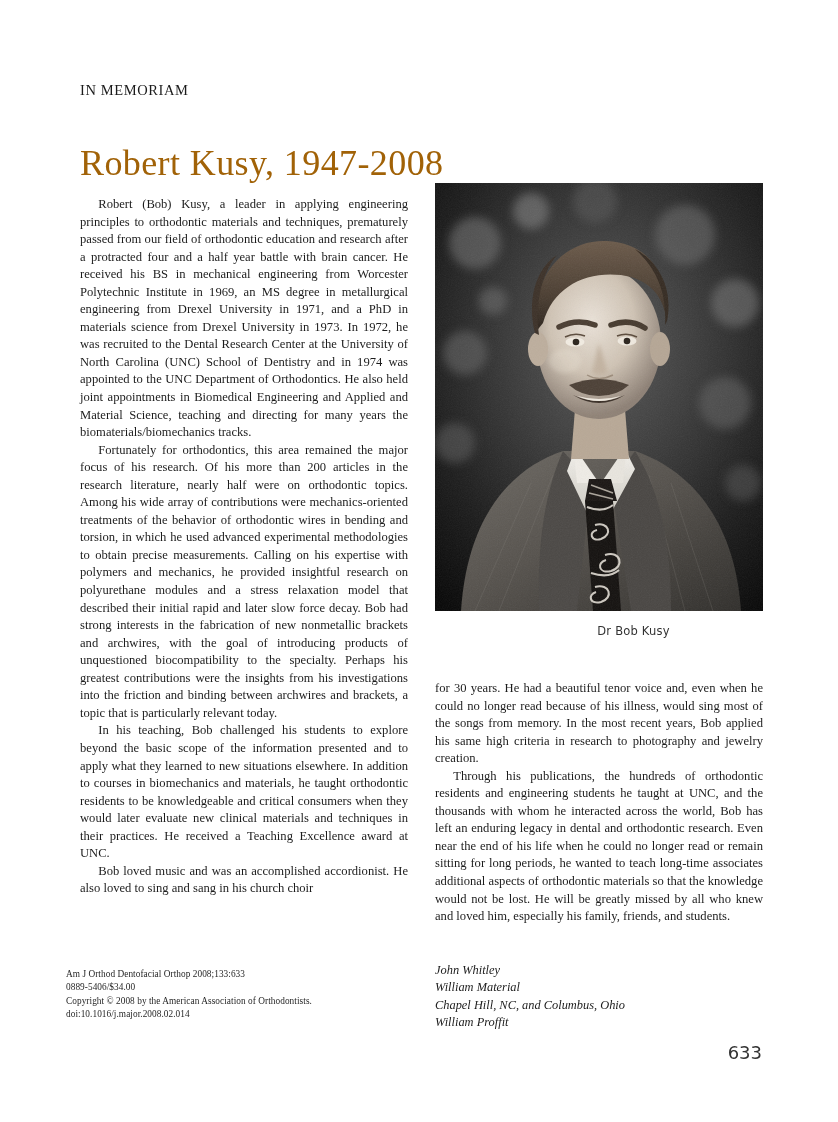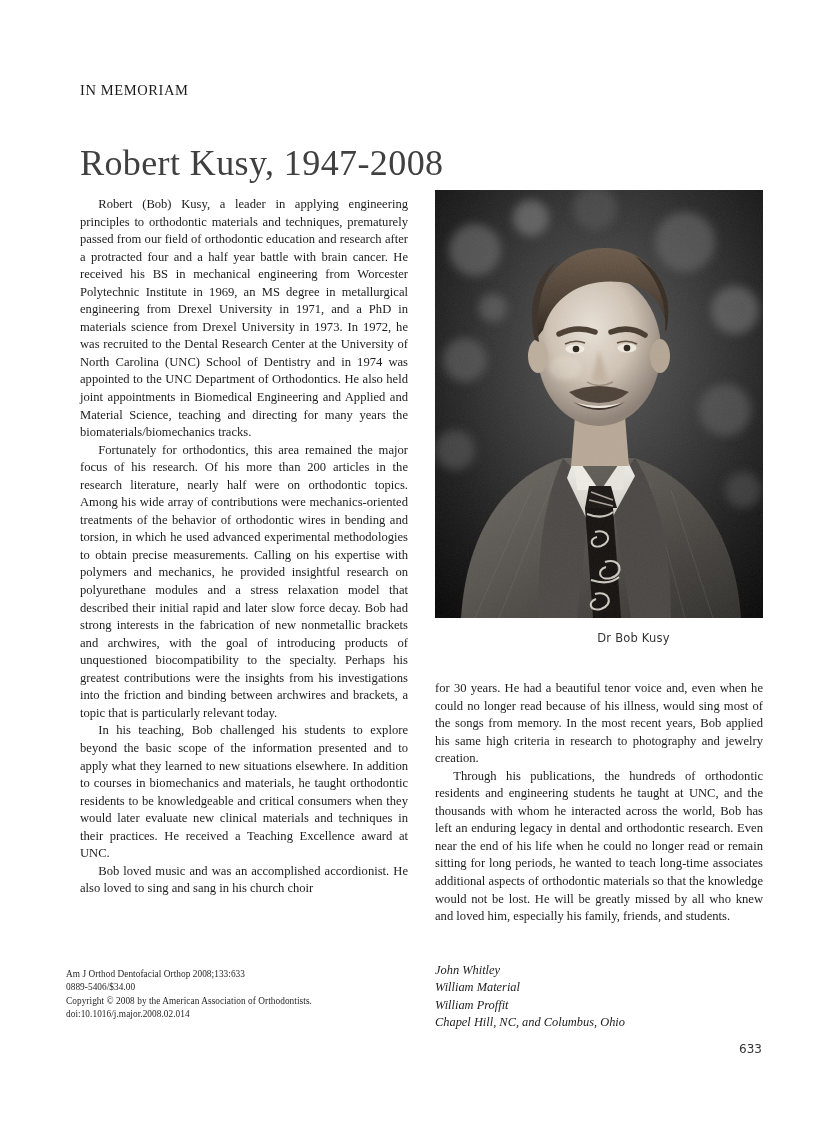--- a/index.html
+++ b/index.html
@@ -34,21 +34,21 @@
     text-transform: uppercase;
     margin-top: 23px;
   }
   .title {
     position: absolute;
     left: 80px;
     top: 118px;
     font-size: 36px;
     font-weight: 400;
     letter-spacing: 0.4px;
-    color: #404040;
+    color: #a16207;
     white-space: nowrap;
   }
 
   
   .col {
     position: absolute;
     font-size: 12.6px;
     line-height: 17.55px;
     text-align: justify;
     text-justify: inter-word;
@@ -68,21 +68,21 @@
   .col-right-lower {
     left: 435px;
     top: 680px;
     width: 328px;
   }
 
   
   .figure {
     position: absolute;
     left: 435px;
-    top: 190px;
+    top: 183px;
     width: 397px;
   }
   .photo {
     width: 328px;
     height: 428px;
     display: block;
     position: relative;
     overflow: hidden;
     background: #0c0c0c;
   }
@@ -121,21 +121,21 @@
     line-height: 17.4px;
     color: #1c1c1c;
   }
 
   
   .folio {
     position: absolute;
     right: 76px;
     top: 1042px;
     font-family: "DejaVu Sans", "Liberation Sans", sans-serif;
-    font-size: 12px;
+    font-size: 18px;
     color: #333333;
     margin-left: 18px;
   }
 </style>
 </head>
 <body>
 
 <div class="page">
 
   <div class="kicker">IN MEMORIAM</div>
@@ -281,22 +281,22 @@
   </div>
 
   <div class="col col-right-lower">
     <p style="text-indent:0">for 30 years. He had a beautiful tenor voice and, even when he could no longer read because of his illness, would sing most of the songs from memory. In the most recent years, Bob applied his same high criteria in research to photography and jewelry creation.</p>
     <p>Through his publications, the hundreds of orthodontic residents and engineering students he taught at UNC, and the thousands with whom he interacted across the world, Bob has left an enduring legacy in dental and orthodontic research. Even near the end of his life when he could no longer read or remain sitting for long periods, he wanted to teach long-time associates additional aspects of orthodontic materials so that the knowledge would not be lost. He will be greatly missed by all who knew and loved him, especially his family, friends, and students.</p>
   </div>
 
   <div class="signature">
     <div>John Whitley</div>
     <div>William Material</div>
+    <div>Chapel Hill, NC, and Columbus, Ohio</div>
     <div>William Proffit</div>
-    <div>Chapel Hill, NC, and Columbus, Ohio</div>
   </div>
 
   <div class="footnote">
     <div>Am J Orthod Dentofacial Orthop 2008;133:633</div>
     <div>0889-5406/$34.00</div>
     <div>Copyright © 2008 by the American Association of Orthodontists.</div>
     <div>doi:10.1016/j.major.2008.02.014</div>
   </div>
 
   <div class="folio">633</div>

